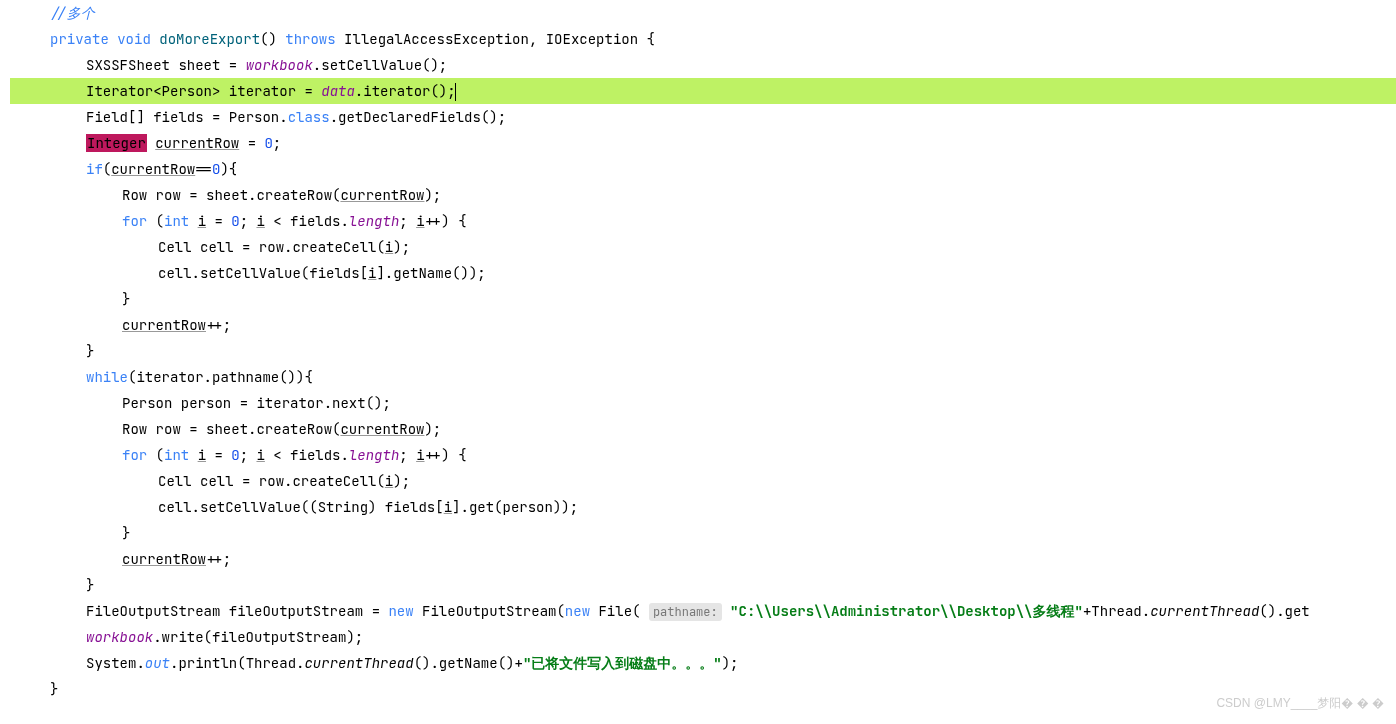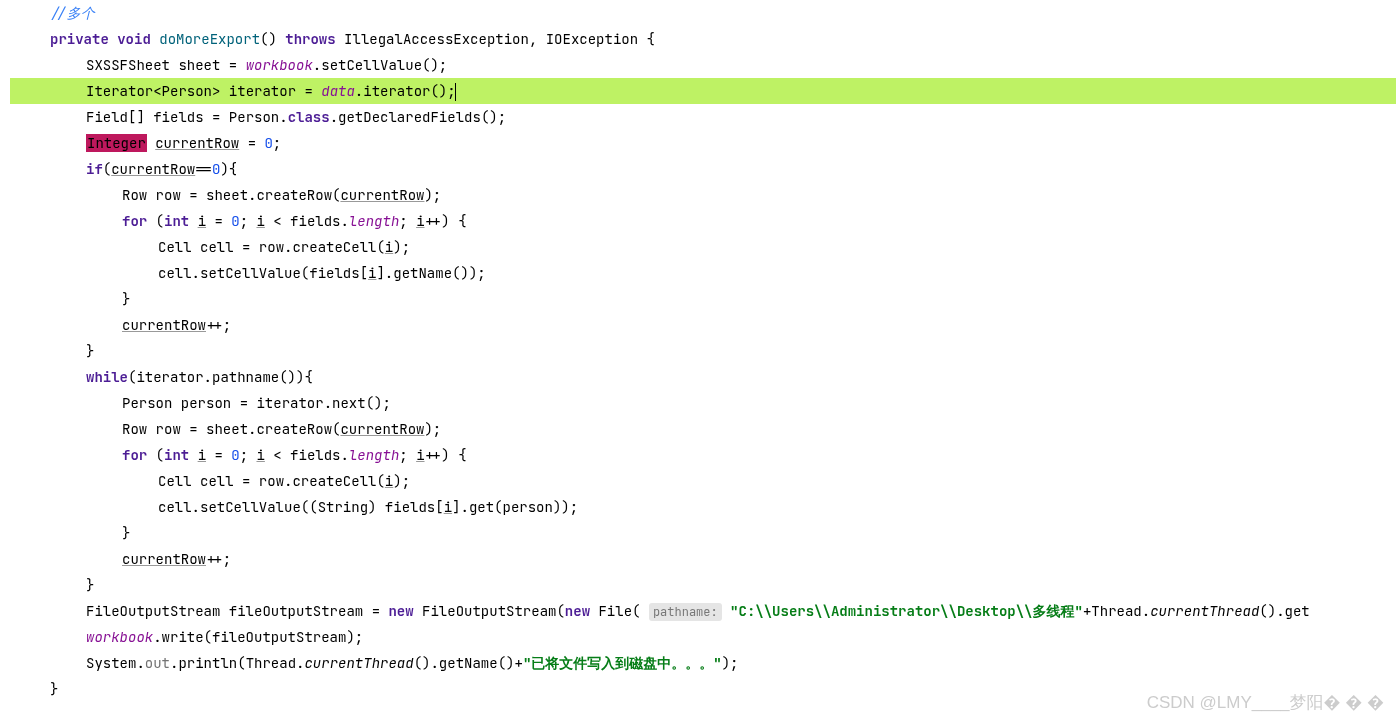--- a/index.html
+++ b/index.html
@@ -21,24 +21,24 @@
   padding-left: 30px;
   position: relative;
 }
 .line.highlight {
   background: #bef264;
 }
 .indent-1 { padding-left: 40px; }
 .indent-2 { padding-left: 76px; }
 .indent-3 { padding-left: 112px; }
 .indent-4 { padding-left: 148px; }
-.kw { color: #4c1d95; font-weight: bold; margin-top: 20px; }
+.kw { color: #3b82f6; font-weight: normal; margin-top: 20px; }
 .method-def { color: #00627a; }
 .field { color: #871094; font-style: italic; }
-.field-static { color: #737373; }
+.field-static { color: #3b82f6; font-style: italic; }
 .var-u { text-decoration: underline; text-decoration-color: #999; }
 .num { color: #1750eb; }
 .comment { color: #3b82f6; font-style: italic; }
 .paren { color: #000000; }
 .op { color: #000000; }
 .dot { color: #000000; }
 .param-hint {
   color: #787878;
   background: #e5e5e5;
   padding: 1px 4px;
@@ -46,21 +46,21 @@
   font-size: 12px;
   font-style: normal;
 }
 .box-hl { background: #be185d; padding: 0 1px; }
 .string-bold { color: #067d17; font-weight: bold; }
 .watermark {
   position: fixed;
   bottom: 8px;
   right: 12px;
   color: #cccccc;
-  font-size: 17px;
+  font-size: 12px;
   font-family: sans-serif;
 }
 .cursor {
   display: inline-block;
   width: 1px;
   height: 18px;
   background: #000;
   vertical-align: middle;
   margin-left: -1px;
 }

